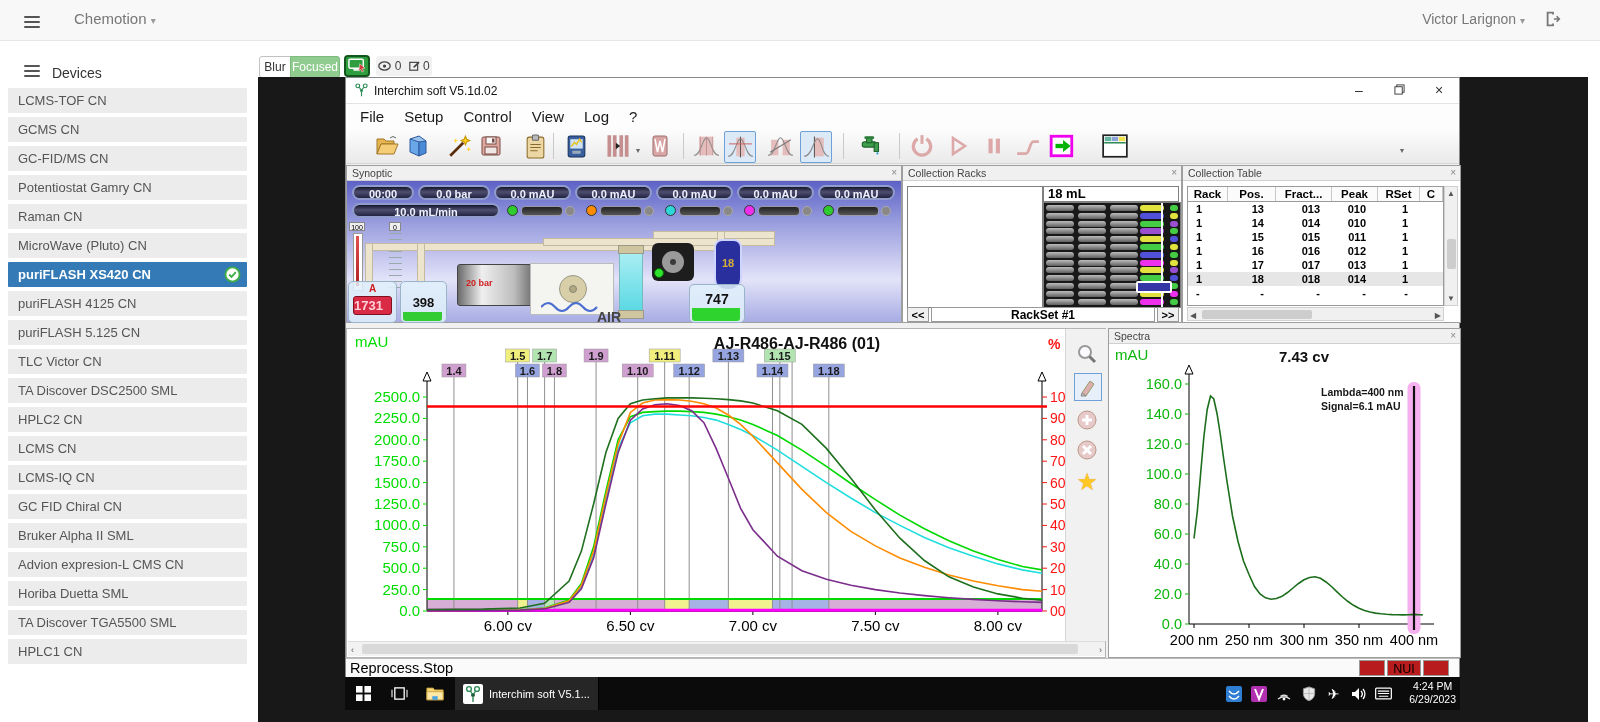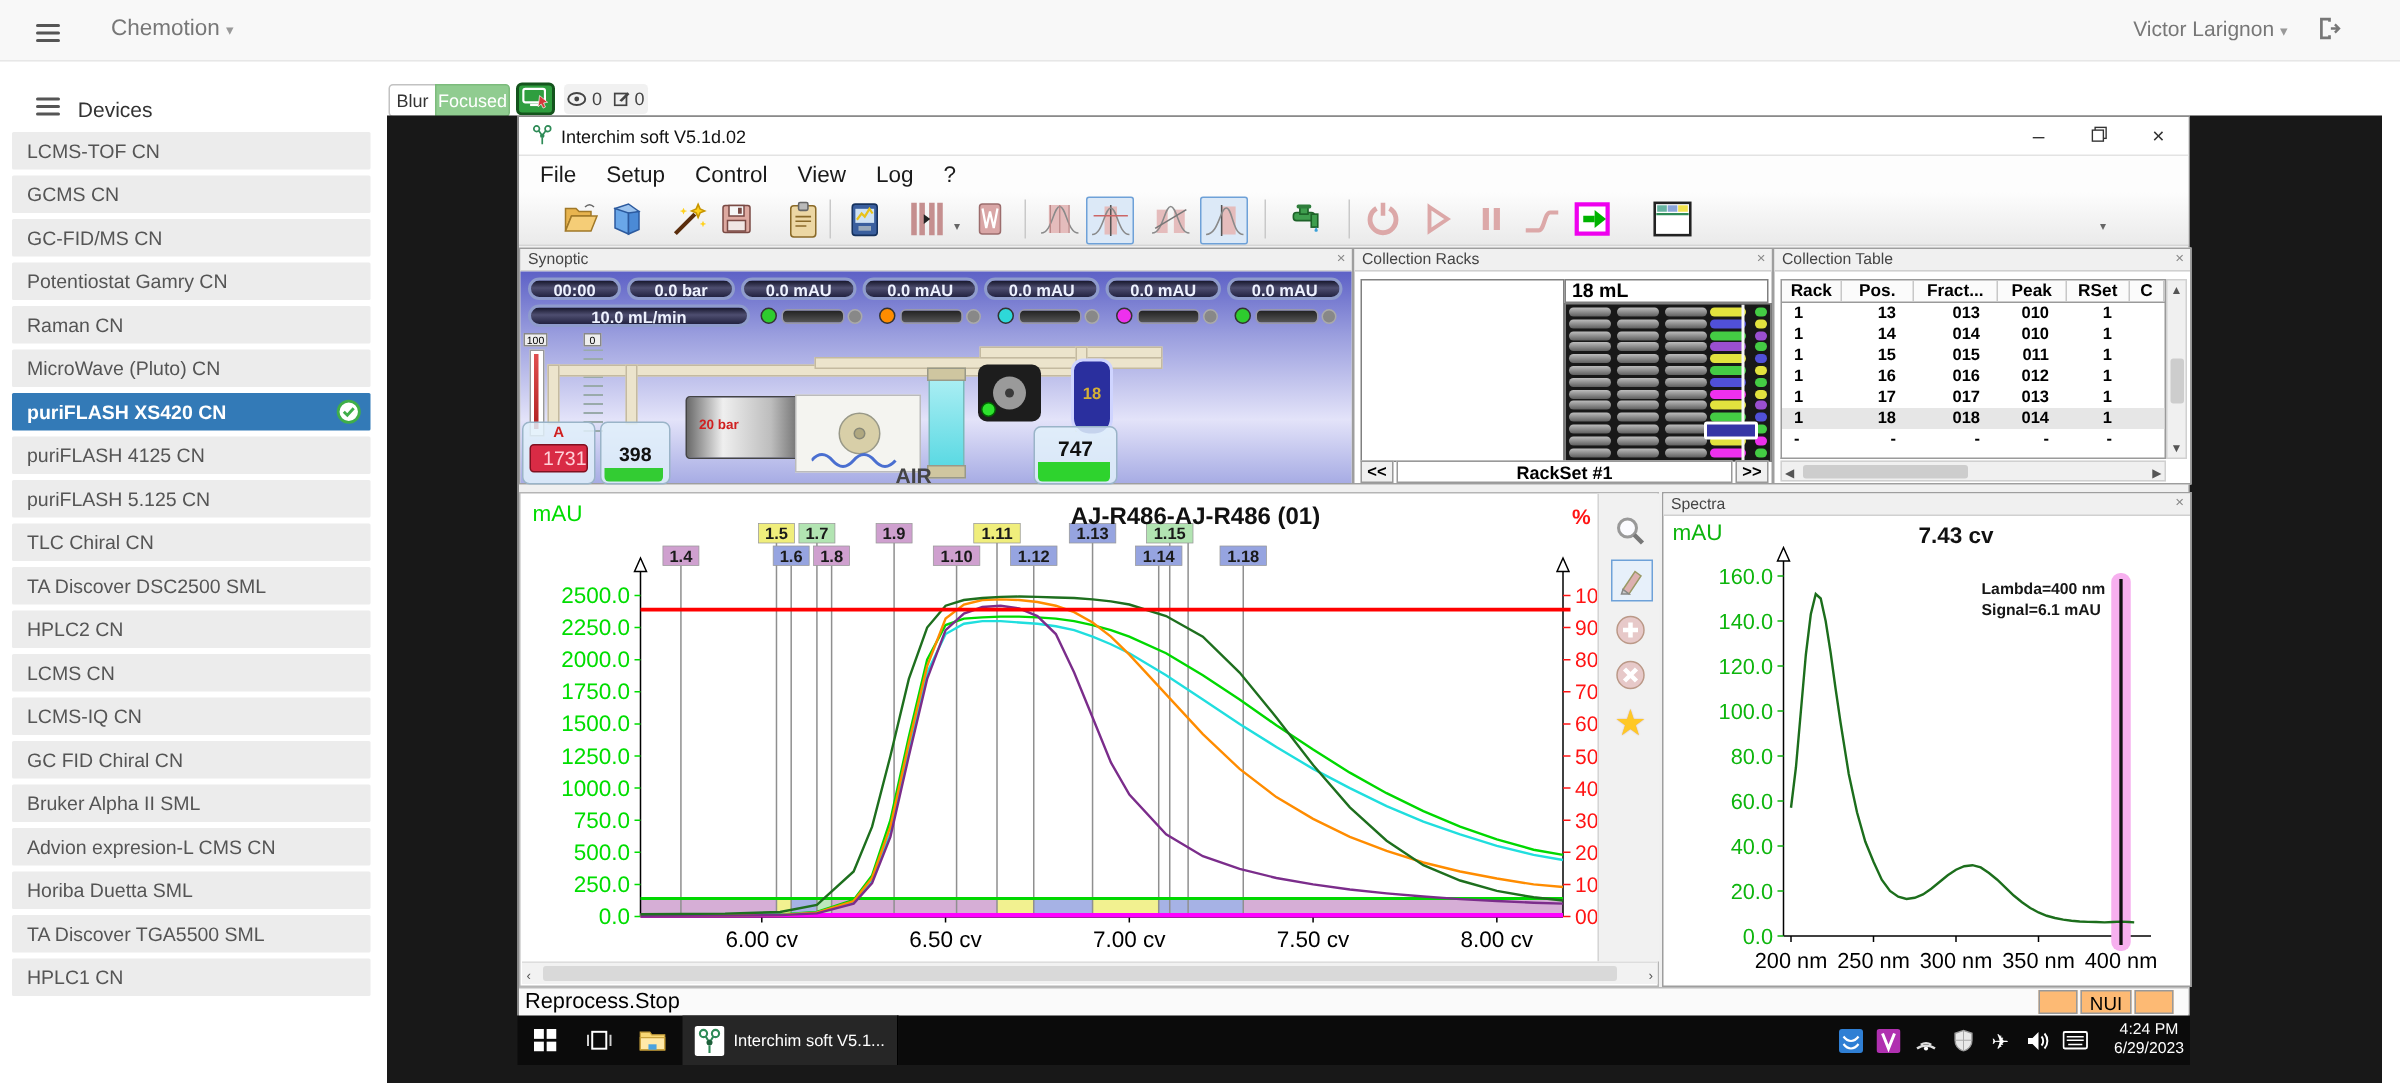--- a/index.html
+++ b/index.html
@@ -59,21 +59,21 @@
   .ct-cell{display:inline-block;box-sizing:border-box;border-right:1px solid #c8c8c8;font-size:11px;
     font-weight:bold;overflow:hidden;white-space:nowrap}
   .ct-row{height:14px;line-height:14px}
   .sbar{position:absolute;background:#f0f0f0;border:1px solid #d0d0d0;box-sizing:border-box}
   .sthumb{position:absolute;background:#cdcdcd;border-radius:2px}
   .sarrow{position:absolute;color:#555;font-size:8px;text-align:center}
   
   .striptool{position:absolute;left:727px;width:26px;height:26px;display:flex;align-items:center;justify-content:center}
   
   #statusbar{position:absolute;left:0;top:580px;width:100%;height:20px;background:#fafafa;border-top:1px solid #bbb;box-sizing:border-box}
-  .nuibox{position:absolute;top:1px;height:16px;border:1px solid #999;background:#fdba74;font-size:12.5px;
+  .nuibox{position:absolute;top:1px;height:16px;border:1px solid #999;background:#b91c1c;font-size:12.5px;
     text-align:center;line-height:16px;box-sizing:border-box}
   
   #taskbar{position:absolute;left:87px;top:600px;width:1115px;height:33px;background:#0b0b0b;display:flex;align-items:center}
   .tb-ico{width:36px;height:33px;display:flex;align-items:center;justify-content:center}
   #tb-app{height:33px;display:flex;align-items:center;background:#262626;border-right:1px solid #000;padding:0 8px;margin-left:2px}
   #tb-app span{color:#fff;font-size:11px;margin-left:6px}
   #tray{position:absolute;right:64px;display:flex;align-items:center}
   .tray-ico{width:25px;height:24px;display:flex;align-items:center;justify-content:center}
   #clock{position:absolute;right:4px;top:3px;color:#fff;font-size:10.5px;text-align:center;line-height:13px}
   text{font-family:"Liberation Sans",sans-serif}
@@ -107,21 +107,21 @@
     <div class="dev-item"><span>GC-FID/MS CN</span></div>
     <div class="dev-item"><span>Potentiostat Gamry CN</span></div>
     <div class="dev-item"><span>Raman CN</span></div>
     <div class="dev-item"><span>MicroWave (Pluto) CN</span></div>
     <div class="dev-item sel"><span>puriFLASH XS420 CN</span><span class="chk"><svg width="17" height="17" viewBox="0 0 18 18">
           <circle cx="9" cy="9" r="7.5" fill="#fff" stroke="#3fae49" stroke-width="2"></circle>
           <path d="M5.5 9l2.5 2.5 4.5-5" fill="none" stroke="#3fae49" stroke-width="2"></path>
         </svg></span></div>
     <div class="dev-item"><span>puriFLASH 4125 CN</span></div>
     <div class="dev-item"><span>puriFLASH 5.125 CN</span></div>
-    <div class="dev-item"><span>TLC Chiral CN</span></div>
+    <div class="dev-item"><span>TLC Victor CN</span></div>
     <div class="dev-item"><span>TA Discover DSC2500 SML</span></div>
     <div class="dev-item"><span>HPLC2 CN</span></div>
     <div class="dev-item"><span>LCMS CN</span></div>
     <div class="dev-item"><span>LCMS-IQ CN</span></div>
     <div class="dev-item"><span>GC FID Chiral CN</span></div>
     <div class="dev-item"><span>Bruker Alpha II SML</span></div>
     <div class="dev-item"><span>Advion expresion-L CMS CN</span></div>
     <div class="dev-item"><span>Horiba Duetta SML</span></div>
     <div class="dev-item"><span>TA Discover TGA5500 SML</span></div>
     <div class="dev-item"><span>HPLC1 CN</span></div>
@@ -380,21 +380,21 @@
 
         <div class="pipe" style="left:18px;top:62px;width:360px;height:6px"></div>
         <div class="pipe" style="left:18px;top:62px;width:6px;height:38px"></div>
         <div class="pipe" style="left:70px;top:62px;width:6px;height:38px"></div>
         <div class="pipe" style="left:196px;top:57px;width:230px;height:6px"></div>
         <div class="pipe" style="left:306px;top:50px;width:120px;height:6px"></div>
         <div class="pipe" style="left:370px;top:50px;width:6px;height:55px"></div>
 
         <div class="bottle" style="left:1px;top:100px;width:47px;height:40px">
           <div style="position:absolute;left:0;right:0;top:1px;text-align:center;color:#d02020;font-weight:bold;font-size:10px">A</div>
-          <div style="position:absolute;left:4px;top:14px;width:37px;height:17px;background:#d92b45;border:1px solid #801020;border-radius:3px;color:#ffd0d8;font-weight:normal;font-size:13px;text-align:right;line-height:17px">1731</div>
+          <div style="position:absolute;left:4px;top:14px;width:37px;height:17px;background:#d92b45;border:1px solid #801020;border-radius:3px;color:#ffd0d8;font-weight:bold;font-size:13px;text-align:left;line-height:17px">1731</div>
         </div>
 
         <div class="bottle" style="left:53px;top:100px;width:45px;height:40px">
           <div style="position:absolute;left:0;right:0;top:13px;text-align:center;color:#111;font-weight:bold;font-size:13px">398</div>
           <div style="position:absolute;left:2px;bottom:1px;width:39px;height:9px;background:#33cc33;border-radius:0 0 3px 3px"></div>
         </div>
 
         <div class="abs" style="left:110px;top:83px;width:80px;height:40px;background:linear-gradient(90deg,#6a6a6a,#efefef 30%,#bdbdbd 70%,#5a5a5a);border:1px solid #444;border-radius:3px">
           <span style="position:absolute;left:8px;top:13px;color:#d02020;font-weight:bold;font-size:9px">20 bar</span>
           <svg width="16" height="24" viewBox="0 0 16 24" style="position:absolute;right:-8px;top:8px">

